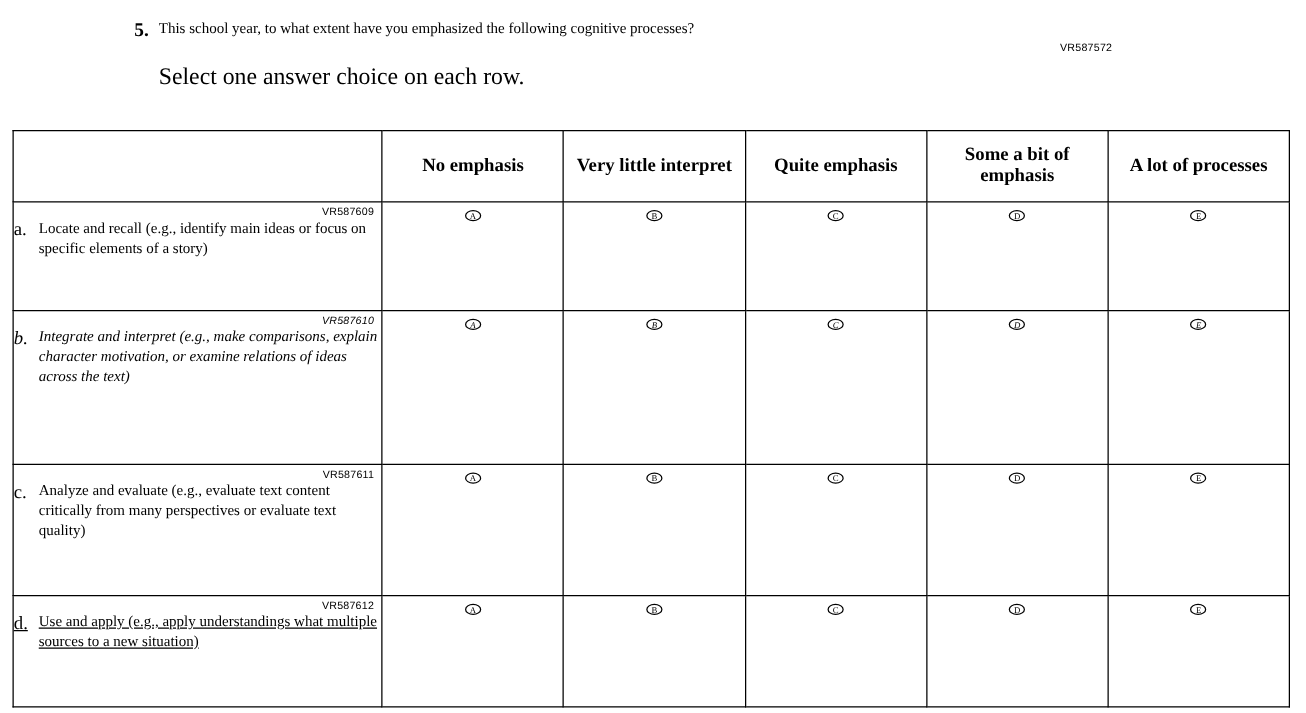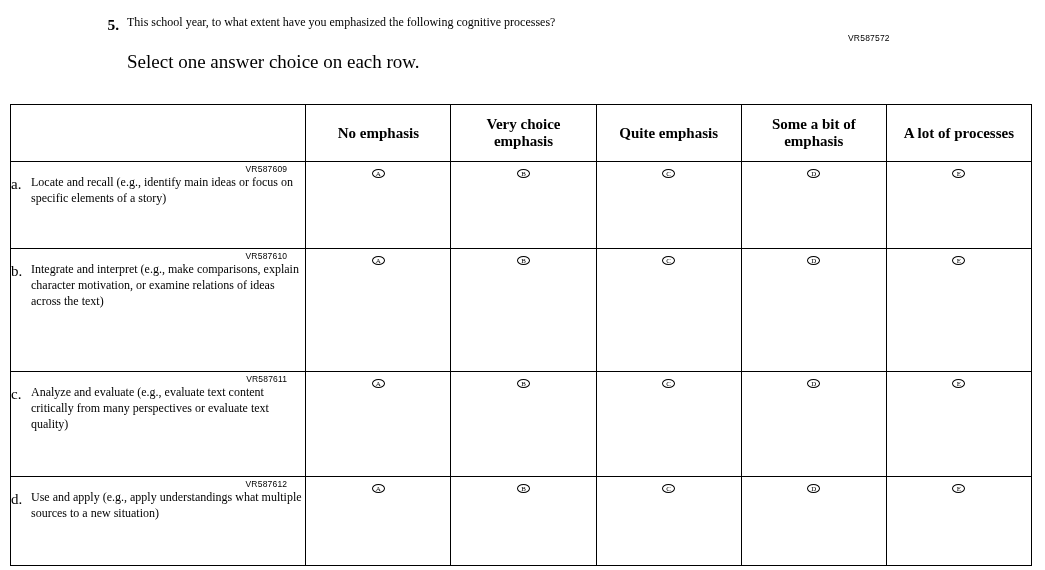--- a/index.html
+++ b/index.html
@@ -85,21 +85,21 @@
   .col-stem { width: 295px; }
   .col-opt  { width: 145px; }
   th.stem-head { border-bottom-width: 2px; }
   td.stem-cell {
     position: relative;
     padding: 4px 8px 10px 8px;
   }
   .row-id {
     position: absolute;
     top: 2px;
-    right: 18px;
+    right: 6px;
     font-family: "Liberation Sans", sans-serif;
     font-size: 8.5px;
     letter-spacing: 0.2px;
     color: #000;
   }
   .stem-wrap {
     display: flex;
     align-items: flex-start;
     margin-top: 13px;
   }
@@ -125,23 +125,23 @@
     border-radius: 50%;
     font-family: "Liberation Serif", serif;
     font-size: 7px;
     line-height: 9px;
     text-align: center;
     color: #000000;
     box-sizing: border-box;
   }
   
   tr.r0 td { height: 86px; }
-  tr.r1 td { height: 122px; }
+  tr.r1 td { height: 122px; font-style: italic; }
   tr.r2 td { height: 104px; margin-left: 24px; }
-  tr.r3 td { height: 88px; }
+  tr.r3 td { height: 88px; text-decoration: underline; }
 </style>
 </head>
 <body>
 
 <div class="page">
 
   <div class="corner-id">VR587572</div>
 
   <div class="question-block">
     <div class="q-row">
@@ -157,21 +157,21 @@
       <col class="col-opt">
       <col class="col-opt">
       <col class="col-opt">
       <col class="col-opt">
       <col class="col-opt">
     </colgroup>
     <thead>
       <tr>
         <th class="stem-head"></th>
         <th>No emphasis</th>
-        <th>Very choice emphasis</th>
+        <th>Very little interpret</th>
         <th>Quite emphasis</th>
         <th>Some a bit of emphasis</th>
         <th>A lot of processes</th>
       </tr>
     </thead>
     <tbody>
       <tr class="r0">
         <td class="stem-cell">
           <span class="row-id">VR587609</span>
           <div class="stem-wrap">

